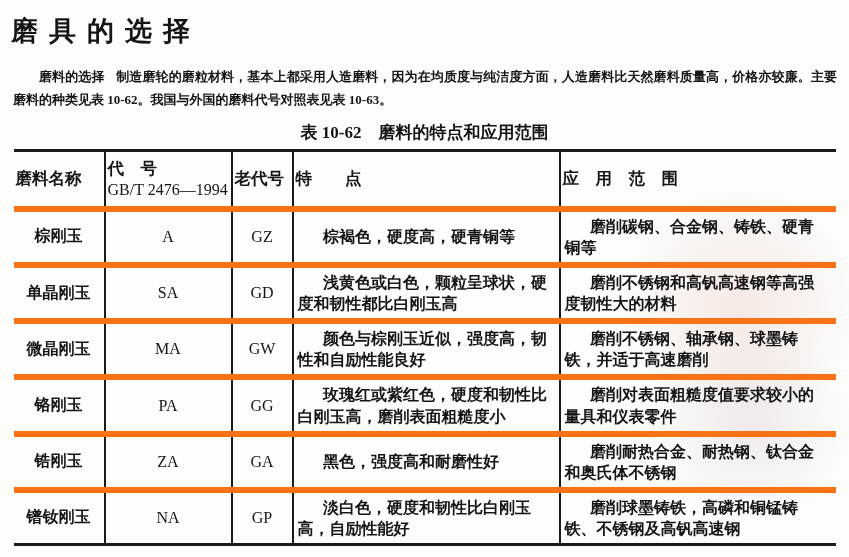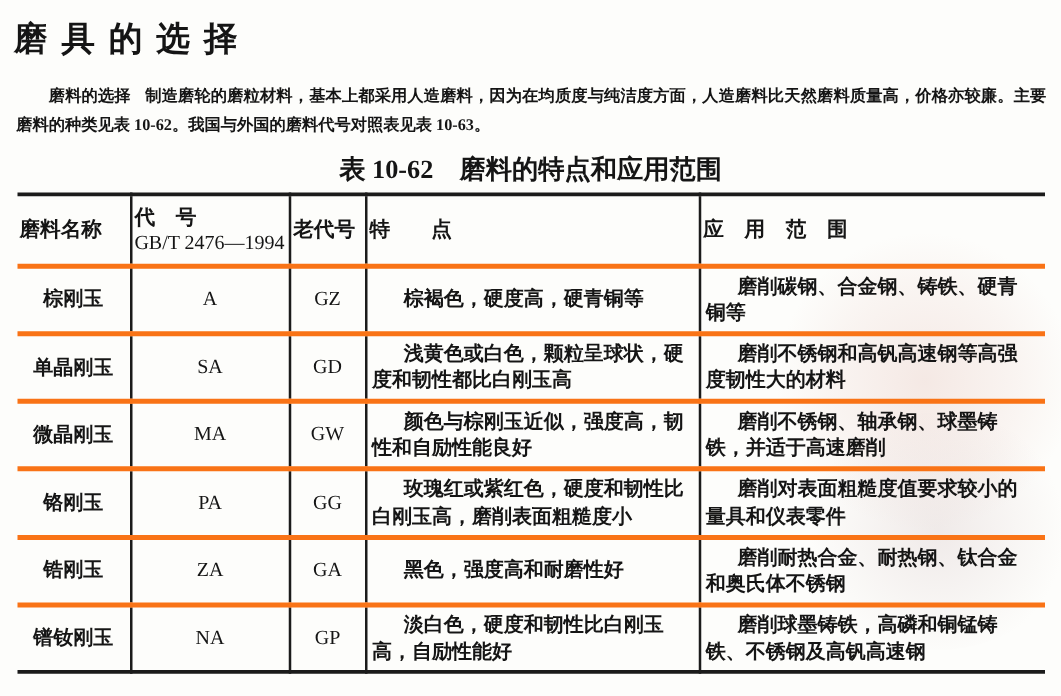--- a/index.html
+++ b/index.html
@@ -34,40 +34,40 @@
     font-size: 13px;
     font-weight: bold;
     line-height: 1.8;
     text-align: justify;
     text-indent: 2em;
   }
   .intro .lead { margin-right: 0.9em; }
 
   .caption {
     text-align: center;
-    font-size: 21px;
+    font-size: 17px;
     font-weight: bold;
     margin: 9px 0 5px 0;
   }
 
   table.abrasives {
     width: 822px;
     margin: 0 auto;
     border-collapse: collapse;
     table-layout: fixed;
     border-top: 3px solid #1b1b1b;
     border-bottom: 3px solid #1b1b1b;
   }
   col.w-name { width: 91px; }
   col.w-code { width: 127px; }
   col.w-old  { width: 61px; }
   col.w-feat { width: 267px; }
   col.w-app  { width: 276px; }
 
-  .abrasives tr { border-top: 4px solid #f97316; }
+  .abrasives tr { border-top: 6px solid #f97316; }
   .abrasives thead tr { border-top: none; }
   .abrasives th, .abrasives td { border-left: 2px solid #1b1b1b; }
   .abrasives th:first-child, .abrasives td:first-child { border-left: none; }
 
   .abrasives th {
     font-size: 16.5px;
     font-weight: bold;
     height: 50px;
     vertical-align: middle;
     padding: 2px;

